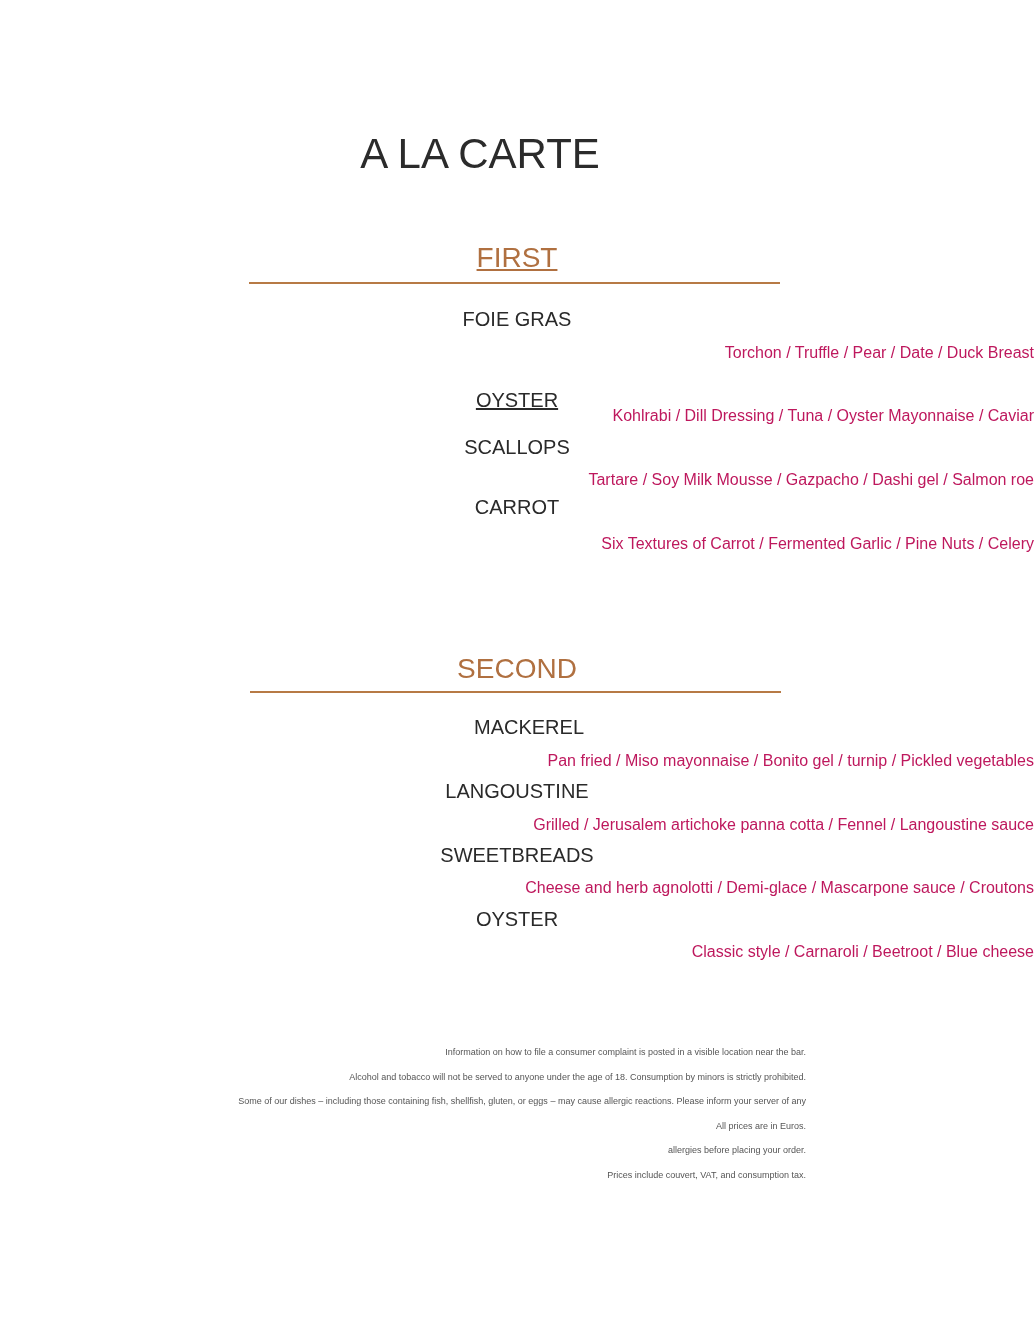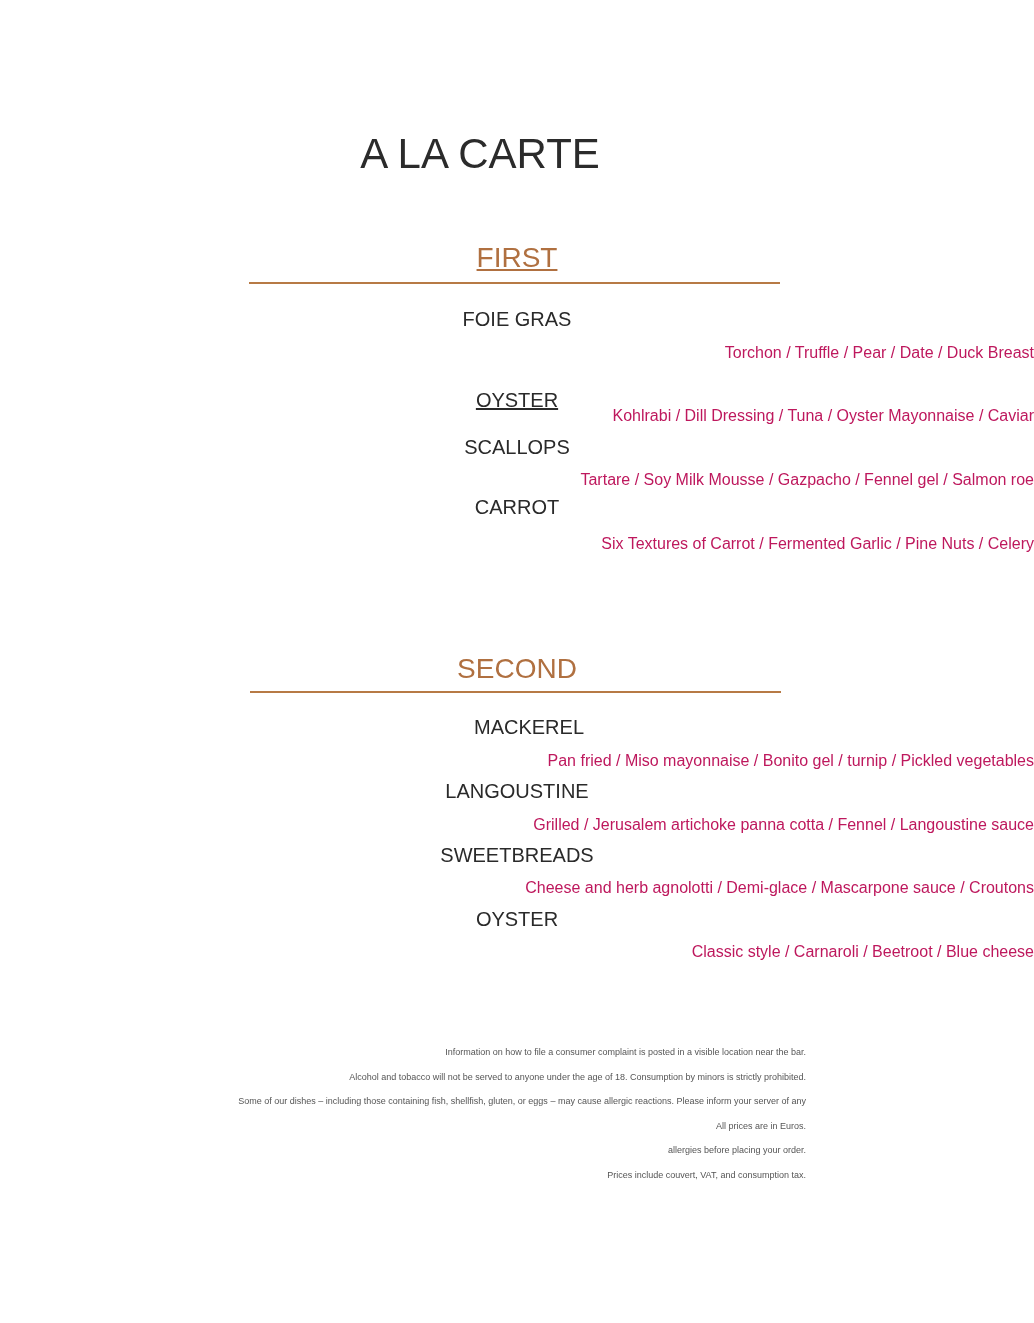--- a/index.html
+++ b/index.html
@@ -21,21 +21,21 @@
 <div class="title">A LA CARTE</div>
 
 <div class="section-head" style="position:absolute; top:242px; left:0; width:1034px;text-decoration:underline;">FIRST</div>
 <div class="rule" style="top:282px; left:249px; width:531px;"></div>
 
 <div class="item-name" style="top:308px;">FOIE GRAS</div>
 <div class="item-desc" style="top:344px;">Torchon / Truffle / Pear / Date / Duck Breast</div>
 <div class="item-name" style="top:389px;text-decoration:underline;">OYSTER</div>
 <div class="item-desc" style="top:407px;">Kohlrabi / Dill Dressing / Tuna / Oyster Mayonnaise / Caviar</div>
 <div class="item-name" style="top:436px;">SCALLOPS</div>
-<div class="item-desc" style="top:471px;">Tartare / Soy Milk Mousse / Gazpacho / Fennel gel / Salmon roe</div>
+<div class="item-desc" style="top:471px;">Tartare / Soy Milk Mousse / Gazpacho / Dashi gel / Salmon roe</div>
 <div class="item-name" style="top:496px;">CARROT</div>
 <div class="item-desc" style="top:535px;">Six Textures of Carrot / Fermented Garlic / Pine Nuts / Celery</div>
 
 <div class="section-head" style="position:absolute; top:653px; left:0; width:1034px;">SECOND</div>
 <div class="rule" style="top:691px; left:250px; width:531px;"></div>
 
 <div class="item-name" style="top:716px;padding-left:12px;">MACKEREL</div>
 <div class="item-desc" style="top:752px;">Pan fried / Miso mayonnaise / Bonito gel / turnip / Pickled vegetables</div>
 <div class="item-name" style="top:780px;">LANGOUSTINE</div>
 <div class="item-desc" style="top:816px;">Grilled / Jerusalem artichoke panna cotta / Fennel / Langoustine sauce</div>

